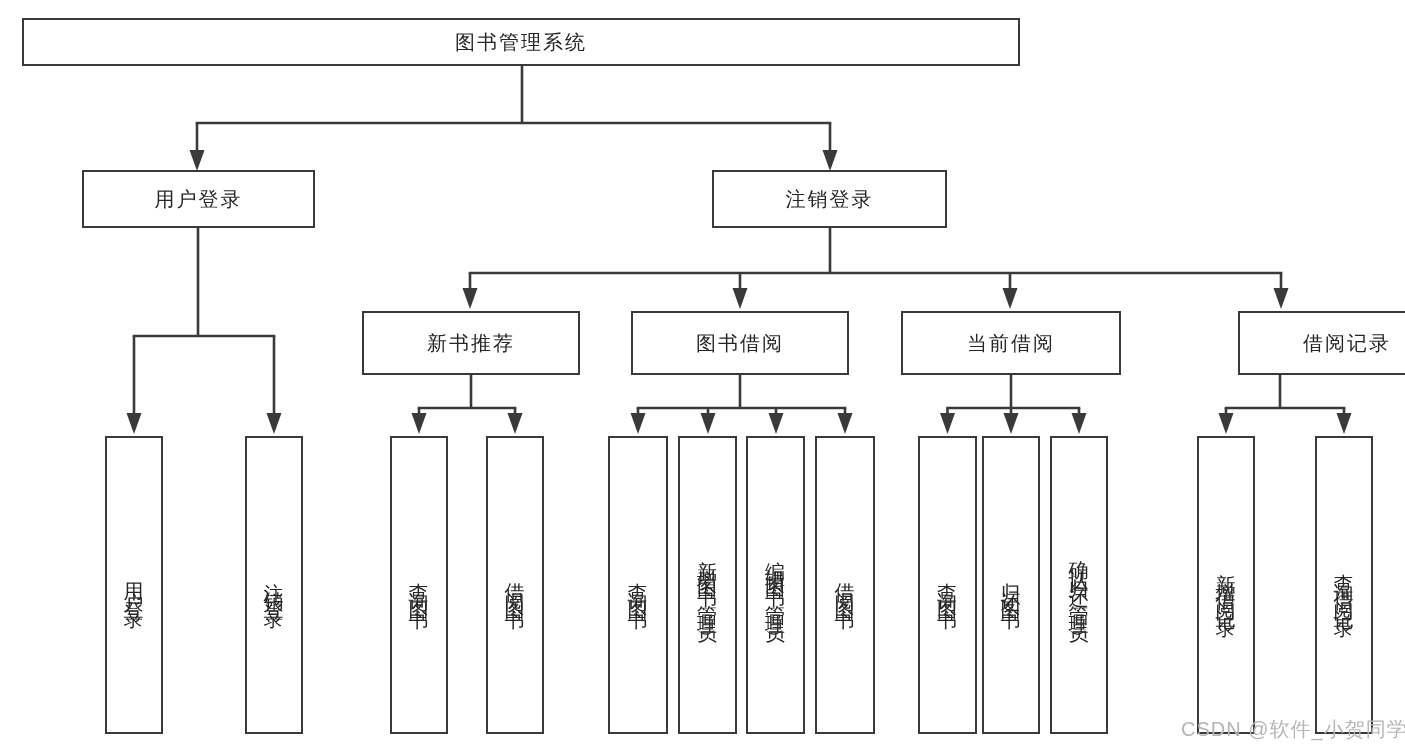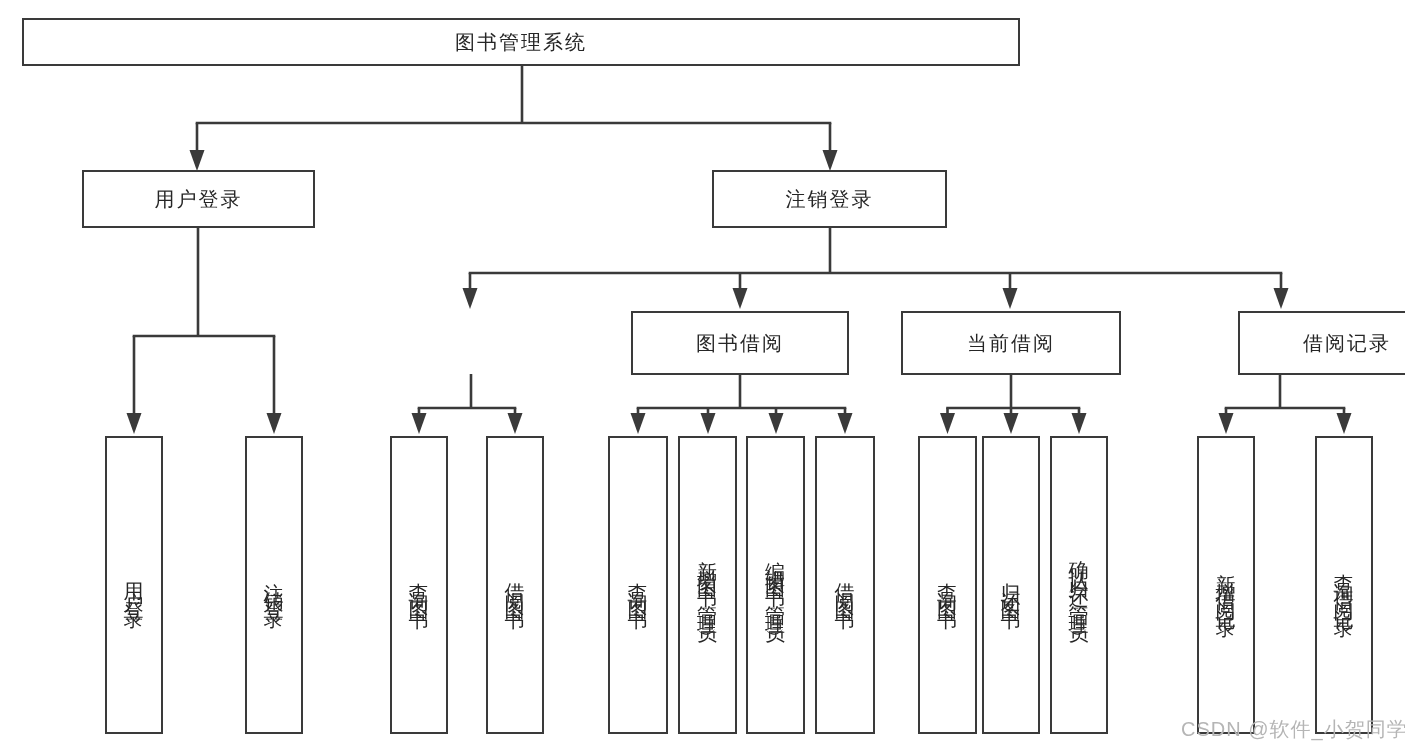--- a/index.html
+++ b/index.html
@@ -135,20 +135,23 @@
     <span class="hlabel">图书管理系统</span>
   </div>
 
   <div class="box" style="left:82px;top:170px;width:233px;height:58px">
     <span class="hlabel">用户登录</span>
   </div>
   <div class="box" style="left:712px;top:170px;width:235px;height:58px">
     <span class="hlabel">注销登录</span>
   </div>
 
+  <div class="box" style="left:362px;top:311px;width:218px;height:64px">
+    <span class="hlabel">新书推荐</span>
+  </div>
   <div class="box" style="left:631px;top:311px;width:218px;height:64px">
     <span class="hlabel">图书借阅</span>
   </div>
   <div class="box" style="left:901px;top:311px;width:220px;height:64px">
     <span class="hlabel">当前借阅</span>
   </div>
   <div class="box" style="left:1238px;top:311px;width:218px;height:64px">
     <span class="hlabel">借阅记录</span>
   </div>
 

